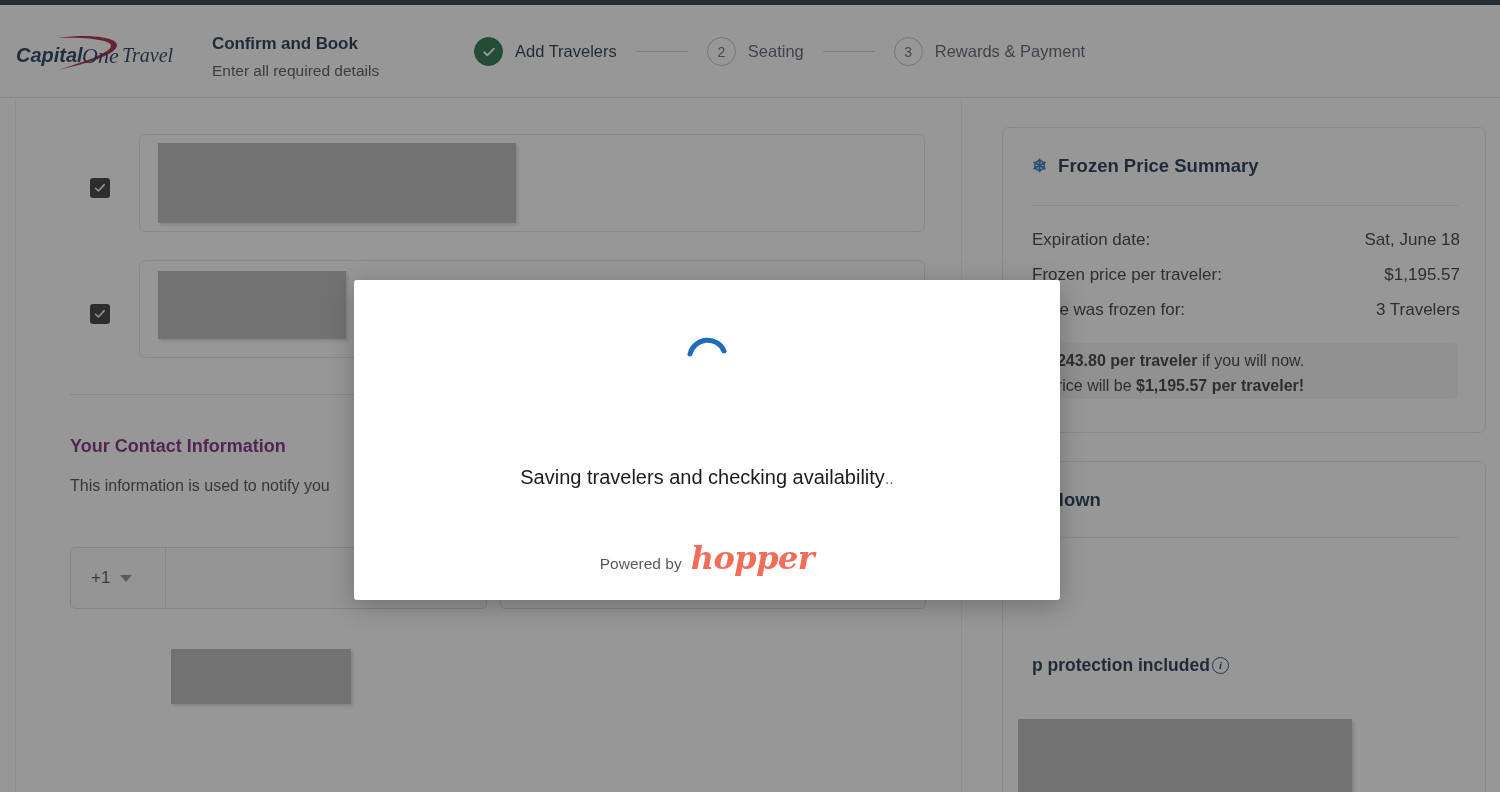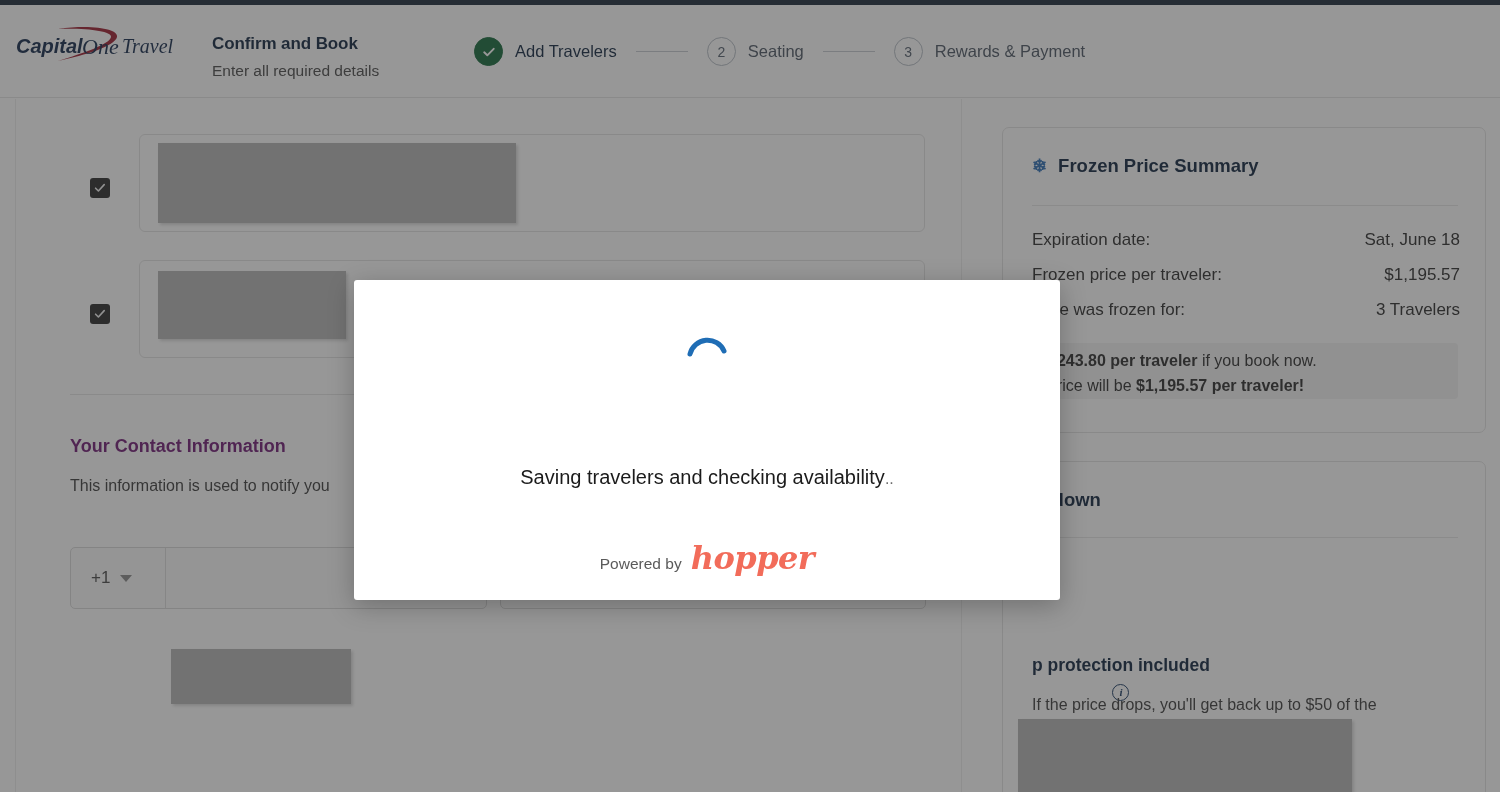--- a/index.html
+++ b/index.html
@@ -38,21 +38,21 @@
     height: 93px;
     background: #ffffff;
     border-bottom: 1px solid #e4e4e4;
     display: flex;
     align-items: center;
   }
 
   .logo-wrap {
     position: absolute;
     left: 14px;
-    top: 18px;
+    top: 27px;
     width: 170px;
     height: 44px;
   }
   .logo-svg { display: block; }
 
   .title-block {
     position: absolute;
     left: 212px;
     top: 27px;
     width: 230px;
@@ -315,25 +315,24 @@
   .savings-line.l2 { top: 34px; }
   .savings-line b { font-weight: bold; }
 
   
   .prot-title {
     position: absolute;
     left: 29px;
     top: 193px;
     display: flex;
     align-items: center;
-    gap: 8px;
+    gap: 2px;
     font-size: 17.5px;
     font-weight: bold;
     color: #10253f;
-    flex-direction: column;
   }
   .info-circle {
     width: 17px; height: 17px;
     border-radius: 50%;
     border: 1.4px solid #1b3b63;
     color: #1b3b63;
     font-size: 11px;
     font-style: italic;
     display: flex;
     align-items: center;
@@ -522,37 +521,36 @@
           <span class="k">Frozen price per traveler:</span>
           <span class="v">$1,195.57</span>
         </div>
         <div class="kv k3">
           <span class="k">price was frozen for:</span>
           <span class="v">3 Travelers</span>
         </div>
 
         <div class="savings-box">
           <div class="savings-line l1">
-            <b>$243.80 per traveler</b><span> if you book now.</span>
+            <b>$243.80 per traveler</b><span> if you will now.</span>
           </div>
           <div class="savings-line l2">
             <span>price will be </span><b>$1,195.57 per traveler!</b>
           </div>
         </div>
       </div>
 
       <div class="card breakdown">
         <div class="card-title">akdown</div>
         <div class="card-rule"></div>
 
         <div class="prot-title">
           <span>p protection included</span>
           <span class="info-circle">i</span>
         </div>
-        <div class="prot-desc">If the price drops, you'll get back up to $50 of the</div>
 
       </div>
 
     </div>
 
     <div class="redact rd4" style="z-index:20;"></div>
 
   </div>
 
   <div class="overlay"></div>

